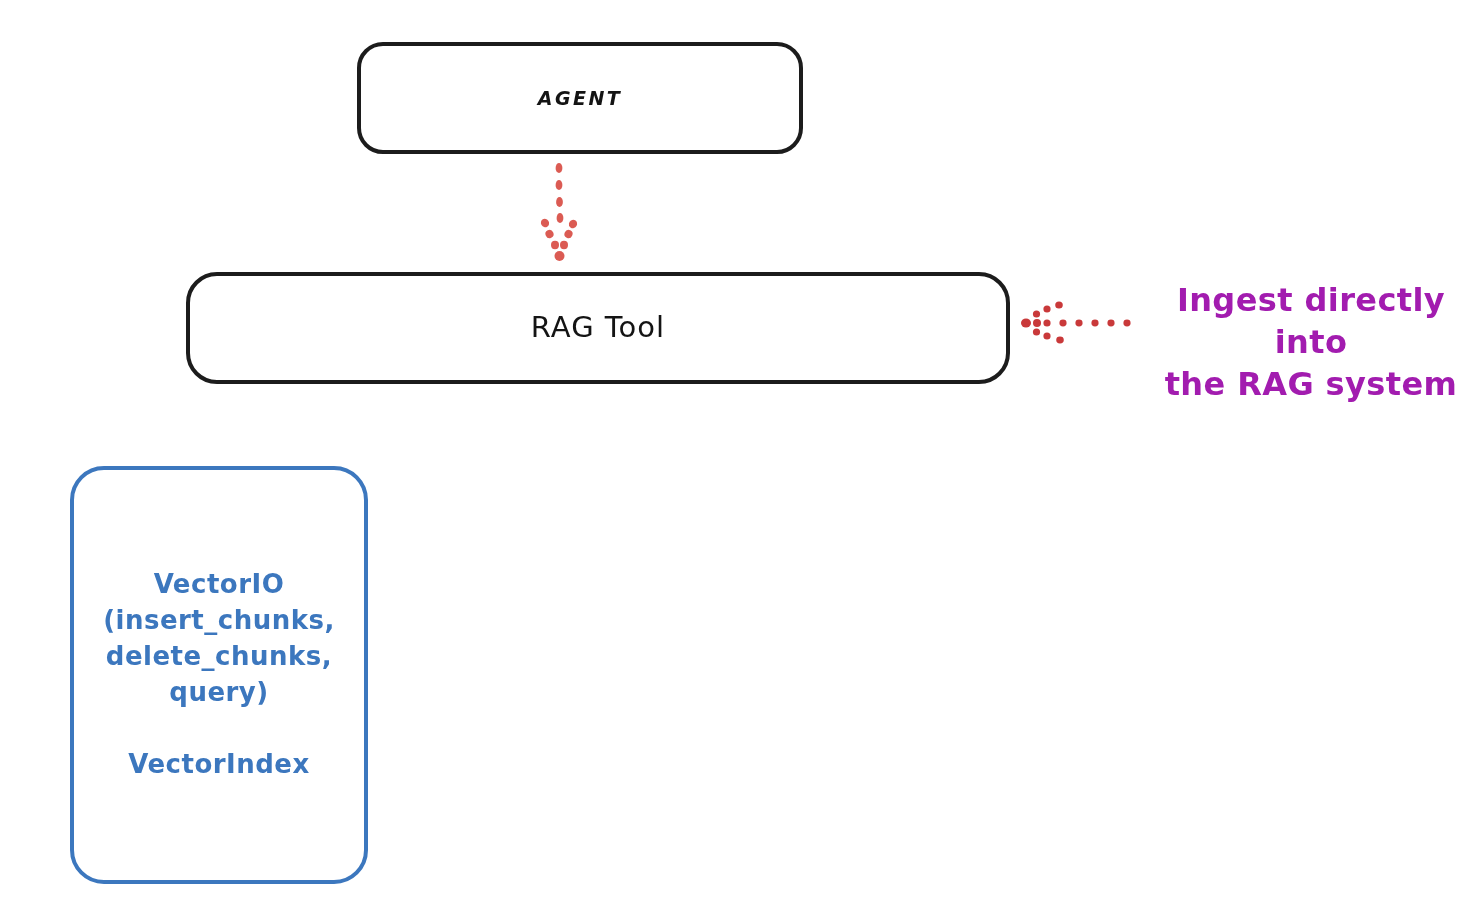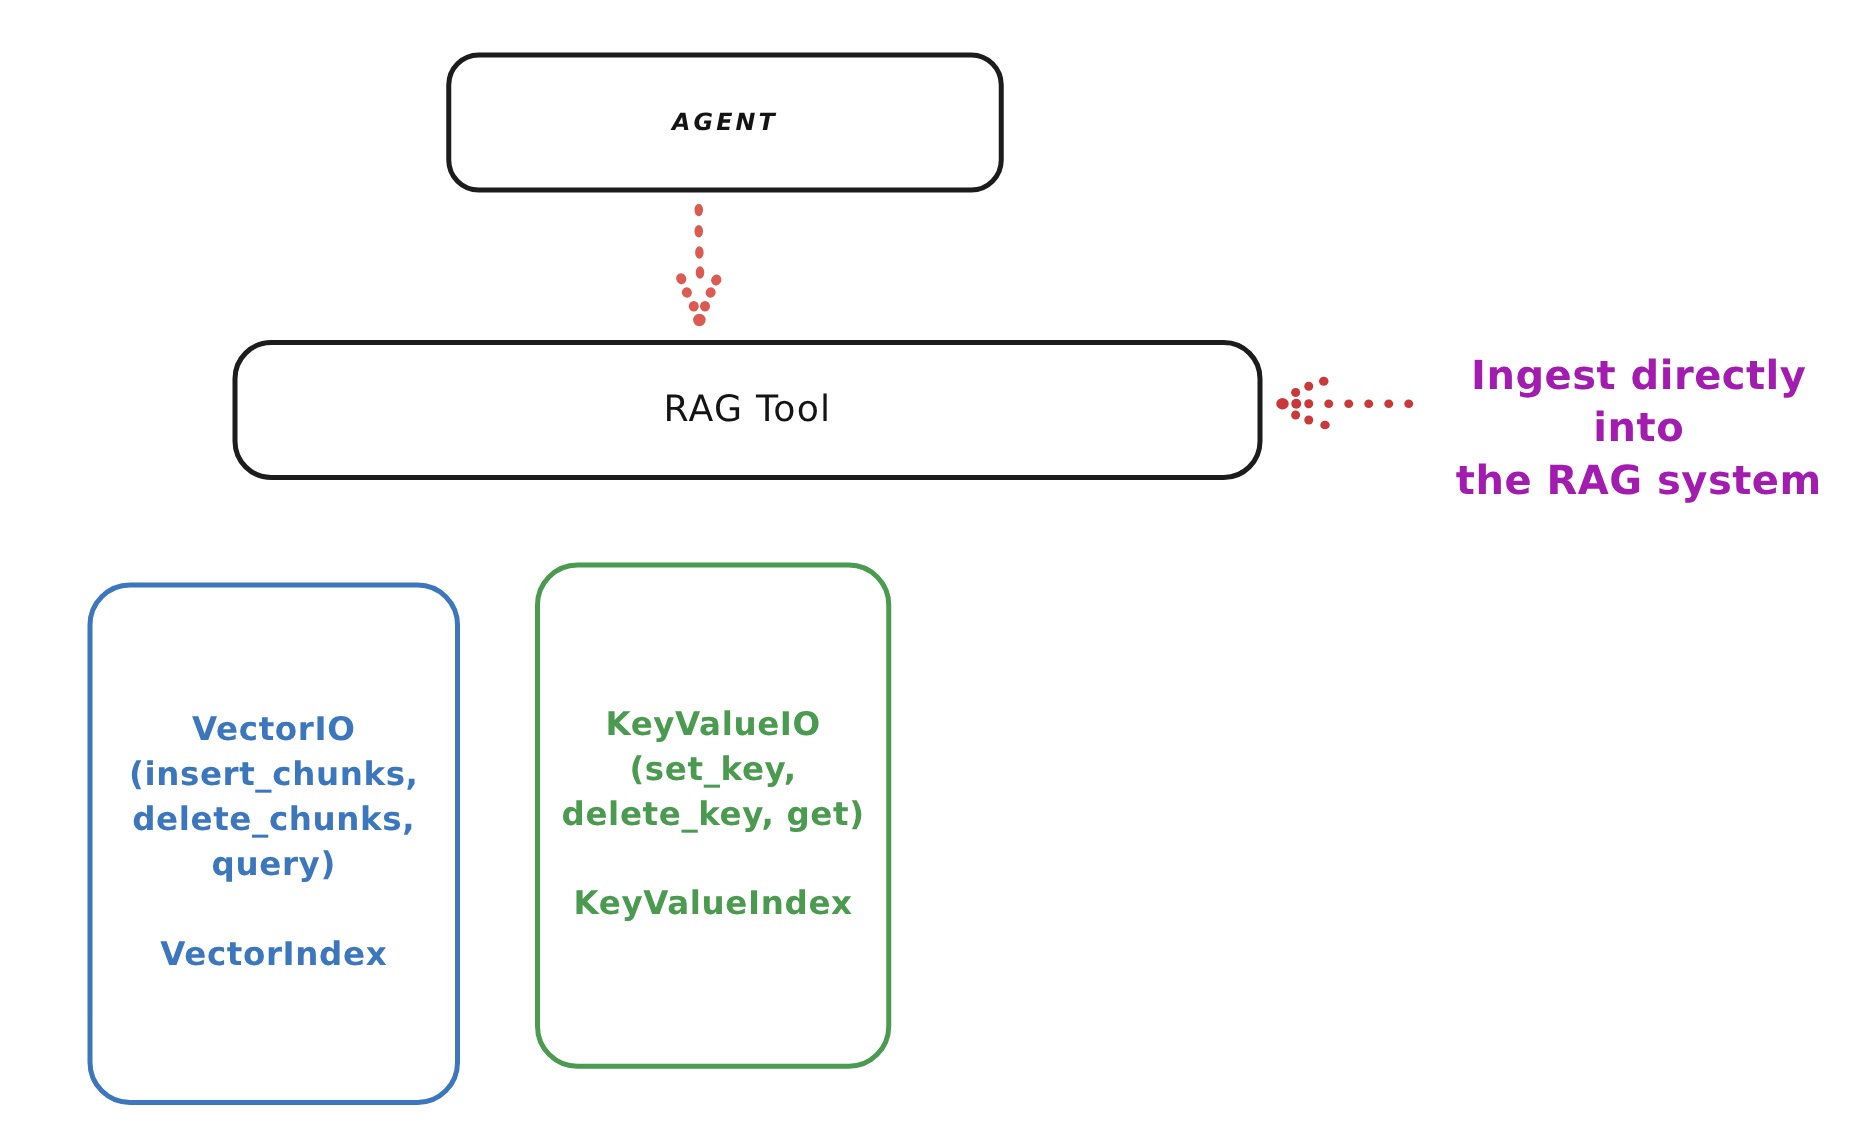--- a/index.html
+++ b/index.html
@@ -194,22 +194,15 @@
 
   <div class="node provider" id="vector-io-node">
     <span class="node-label">VectorIO
 (insert_chunks,
 delete_chunks,
 query)
 
 VectorIndex</span>
   </div>
 
-  <div class="node provider" id="key-value-io-node">
-    <span class="node-label">KeyValueIO
-(set_key,
-delete_key, get)
-
-KeyValueIndex</span>
-  </div>
 
 
 </div>
 
 </body></html>

